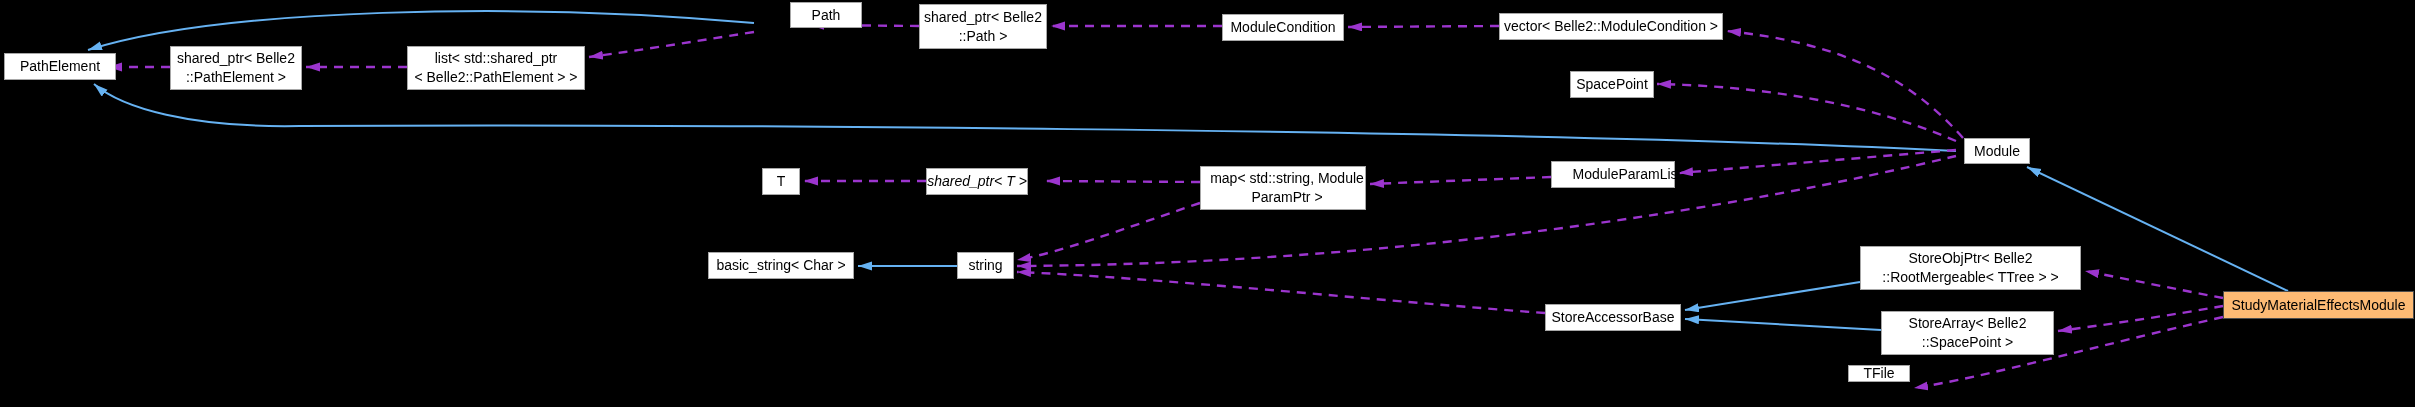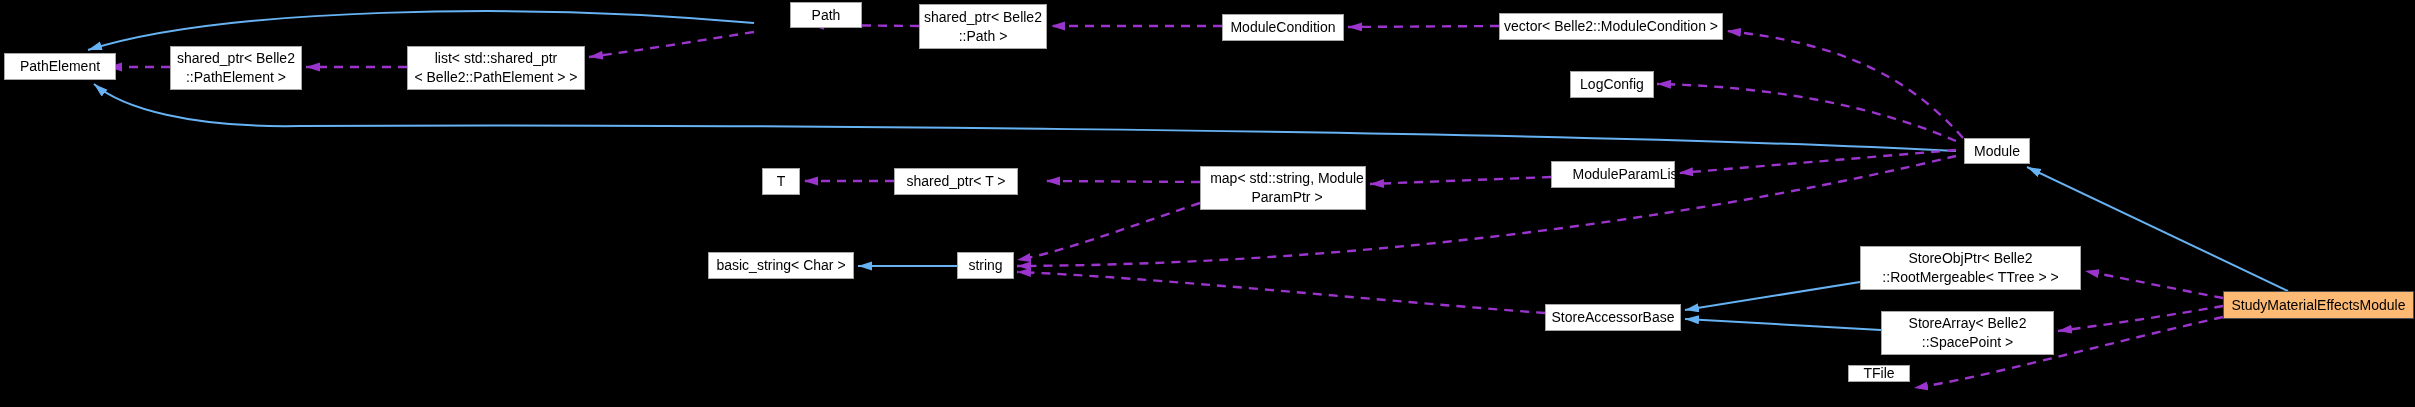--- a/index.html
+++ b/index.html
@@ -68,27 +68,27 @@
 
   <div class="node" style="left:754px;top:2px;width:72px;height:26px;margin-left:36px;">Path</div>
 
   <div class="node" style="left:919px;top:4px;width:128px;height:45px;">shared_ptr&lt; Belle2
 ::Path &gt;</div>
 
   <div class="node" style="left:1222px;top:14px;width:122px;height:27px;">ModuleCondition</div>
 
   <div class="node" style="left:1499px;top:13px;width:224px;height:27px;">vector&lt; Belle2::ModuleCondition &gt;</div>
 
-  <div class="node" style="left:1570px;top:71px;width:84px;height:27px;">LogConfig</div>
+  <div class="node" style="left:1570px;top:71px;width:84px;height:27px;">SpacePoint</div>
 
   <div class="node" style="left:1956px;top:138px;width:66px;height:26px;margin-left:8px;">Module</div>
 
   <div class="node" style="left:762px;top:168px;width:38px;height:27px;">T</div>
 
-  <div class="node" style="left:894px;top:168px;width:124px;height:27px;">shared_ptr&lt; T &gt;</div>
+  <div class="node" style="left:926px;top:168px;width:102px;height:27px;font-style:italic;">shared_ptr&lt; T &gt;</div>
 
   <div class="node" style="left:1200px;top:166px;width:166px;height:44px;padding-left:8px;">map&lt; std::string, Module
 ParamPtr &gt;</div>
 
   <div class="node" style="left:1551px;top:161px;width:124px;height:27px;padding-left:28px;">ModuleParamList</div>
 
   <div class="node" style="left:708px;top:252px;width:146px;height:27px;">basic_string&lt; Char &gt;</div>
 
   <div class="node" style="left:957px;top:252px;width:57px;height:27px;">string</div>
 

